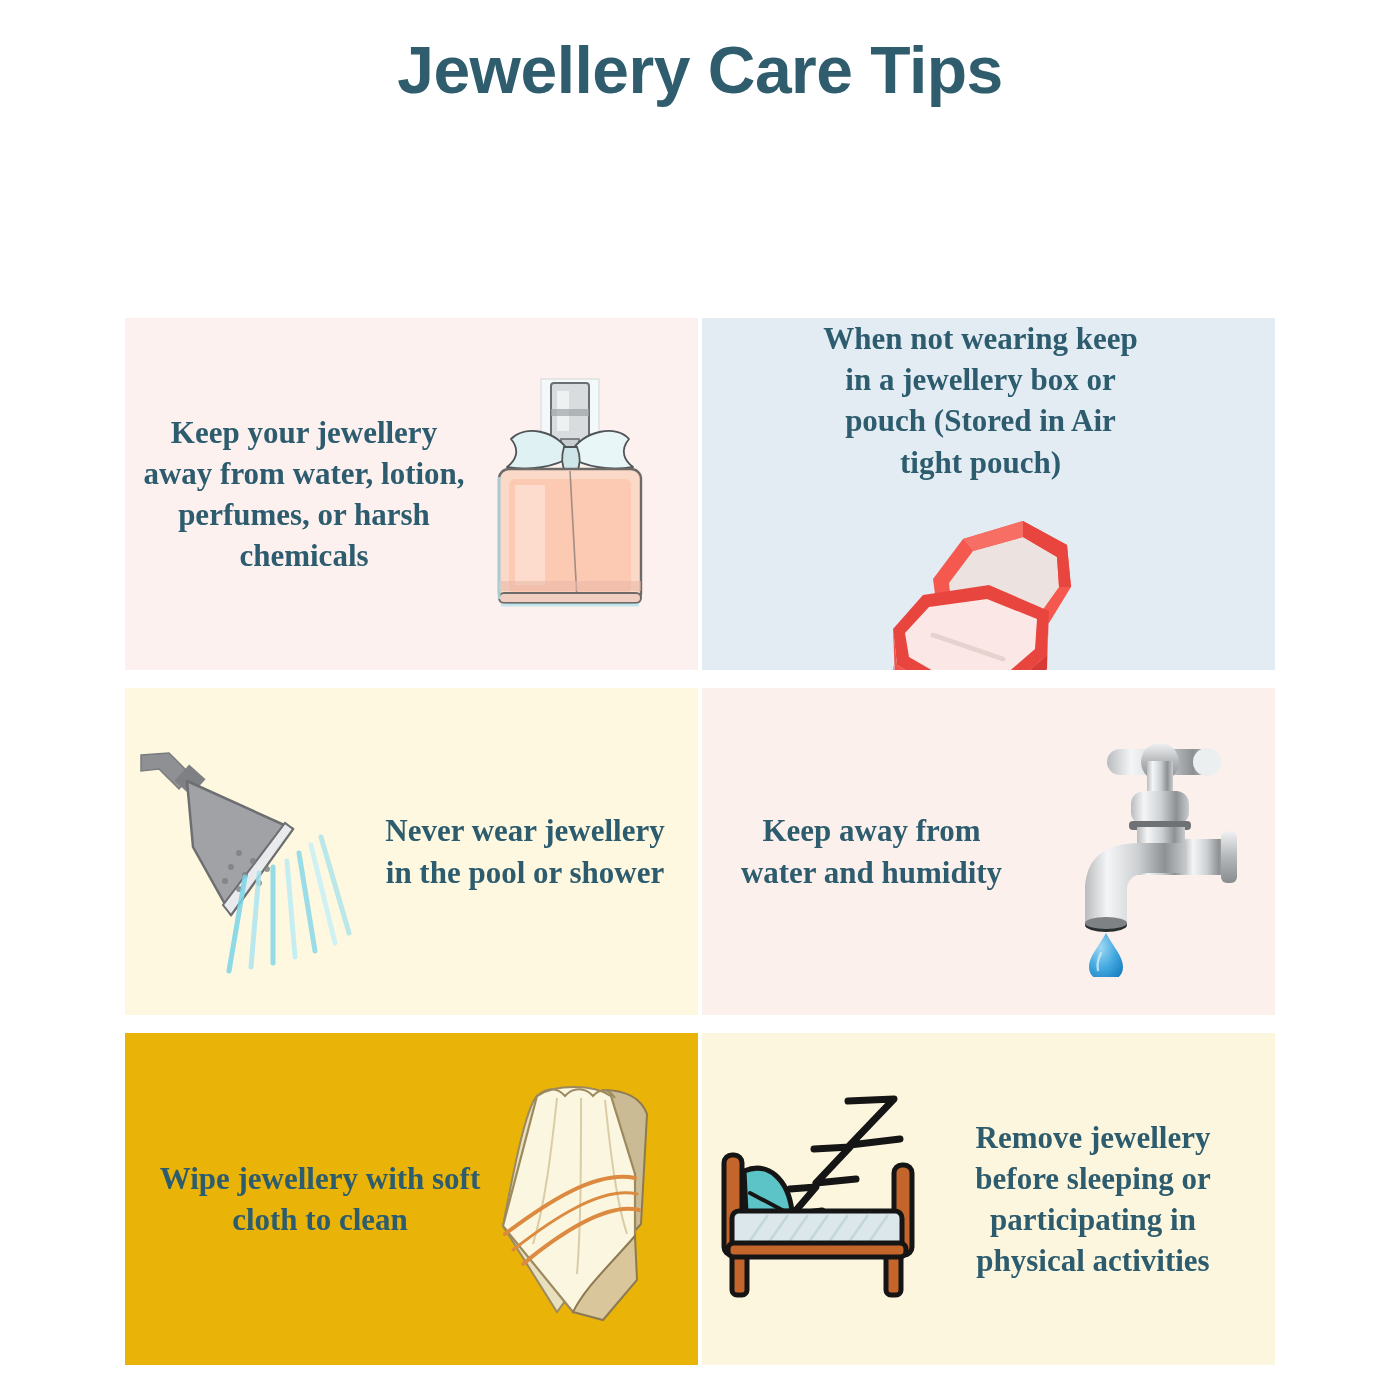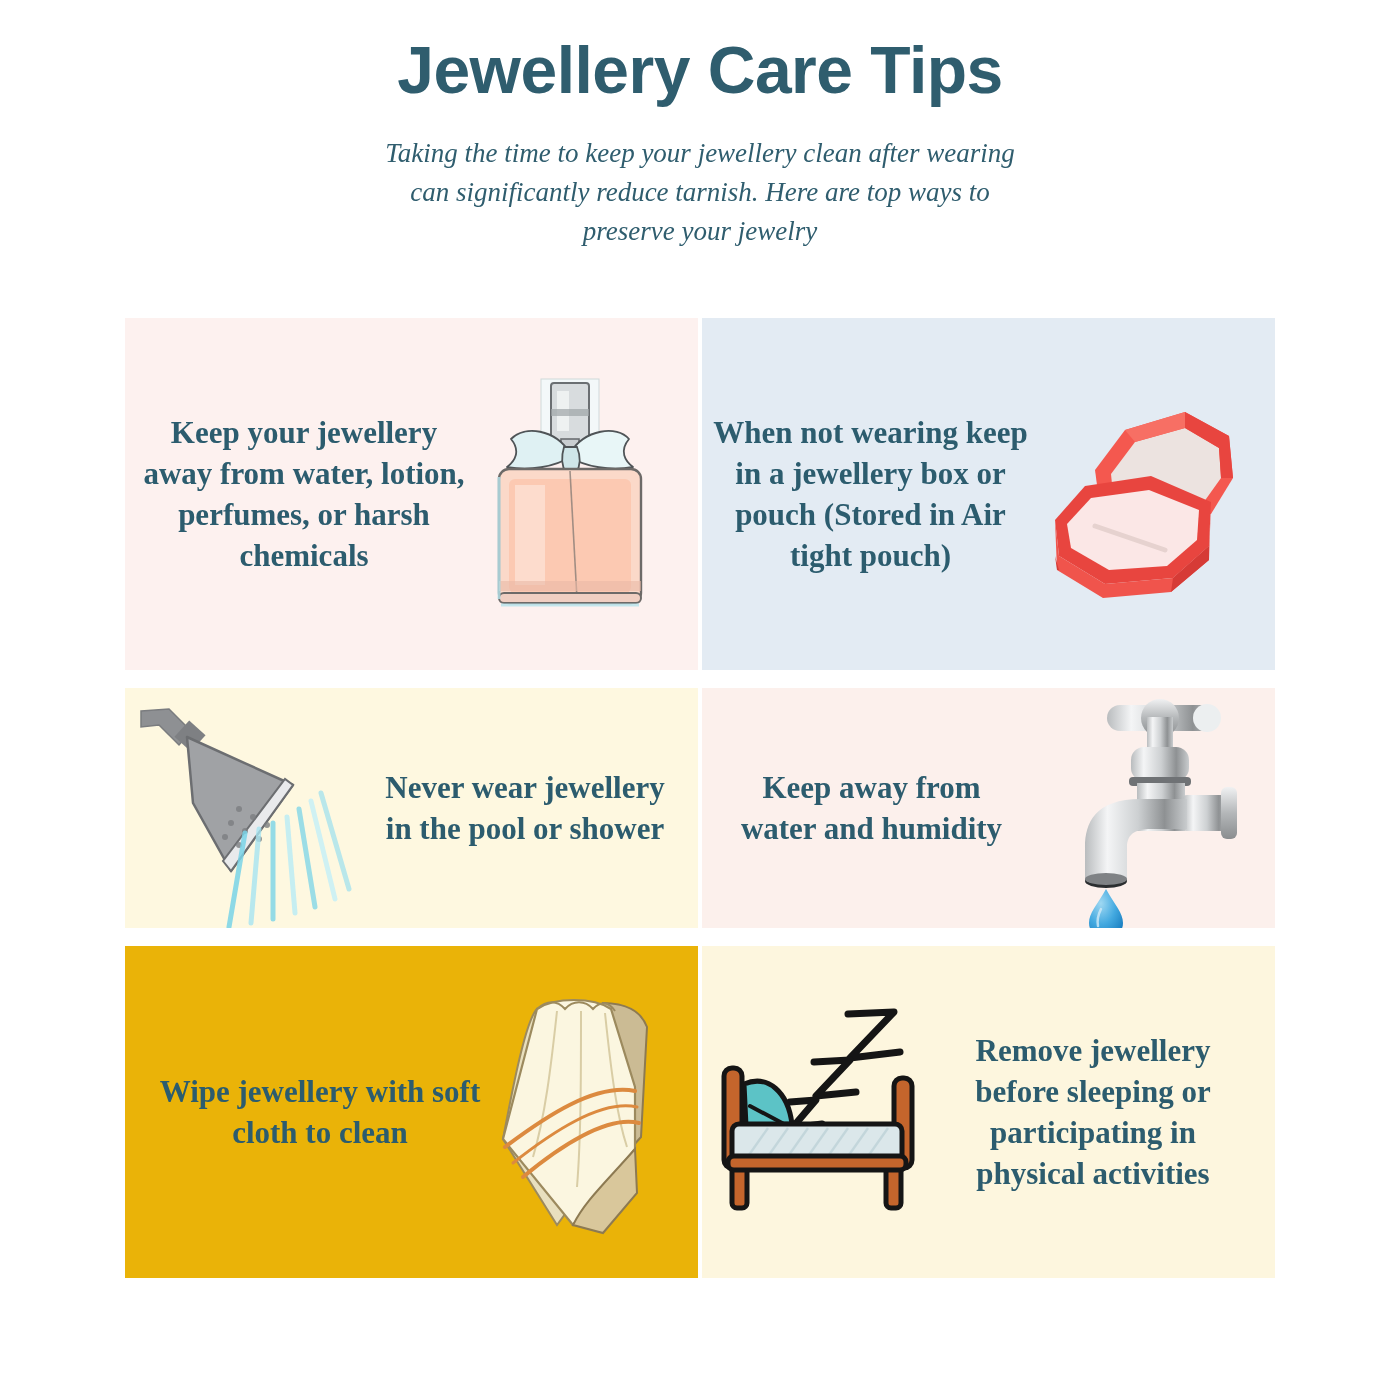--- a/index.html
+++ b/index.html
@@ -56,62 +56,61 @@
     grid-row-gap: 18px;
   }
   .card {
     position: relative;
     box-sizing: border-box;
     display: flex;
     align-items: center;
     overflow: hidden;
   }
   .card.r1 { height: 352px; }
-  .card.r2 { height: 240px; }
+  .card.r2 { height: 327px; }
   .card.r3 { height: 332px; }
 
   .card-text {
     font-family: "Liberation Serif", serif;
     font-weight: bold;
     color: #2c5c6e;
     line-height: 1.33;
     text-align: center;
     z-index: 2;
   }
   .card-art {
     position: relative;
     flex: 0 0 auto;
     z-index: 1;
   }
 
   
   .c1 { background: #fdf1ef; padding: 0 26px 0 14px; }
   .c1 .card-text { width: 330px; font-size: 31px; }
-  .c2 { background: #e3ebf3; padding: 0 22px 0 6px; }
+  .c2 { background: #e3ebf3; padding: 0 22px 0 6px; flex-direction: column; }
   .c2 .card-text { width: 330px; font-size: 31px; }
   .c3 { background: #fef8e0; padding: 0 18px 0 10px; }
   .c3 .card-text { width: 330px; font-size: 31px; }
   .c4 { background: #fcf0ec; padding: 0 10px 0 30px; }
   .c4 .card-text { width: 300px; font-size: 31px; }
   .c5 { background: #e4ecf3; padding: 0 22px 0 30px; }
   .c5 .card-text { width: 330px; font-size: 31px; }
   .c6 { background: #fdf6de; padding: 0 14px 0 6px; }
   .c6 .card-text { width: 300px; font-size: 31px; }
 
   
   .art-svg { display: block; }
 </style>
 </head>
 <body>
 
 <div class="page" style="background: rgb(255, 255, 255);">
 
   <div class="header">
     <h1 class="main-title" style="color: rgb(47, 93, 110);">Jewellery Care Tips</h1>
-    <p class="subtitle" style="color: rgb(47, 93, 110);">Taking the time to keep your jewellery clean after wearing can significantly reduce tarnish. Here are top ways to preserve your jewelry</p>
   </div>
 
   <div class="grid">
 
     <div class="card r1 c1" style="background: rgb(253, 241, 239);">
       <div class="card-text" style="color: rgb(44, 92, 110);">Keep your jewellery away from water, lotion, perfumes, or harsh chemicals</div>
       <div class="card-art">
         <svg class="art-svg" width="200" height="255" viewBox="0 0 200 255">
 
           <rect x="72" y="12" width="58" height="66" fill="#f3f8f9" stroke="#cfd9da" stroke-width="1"></rect>

